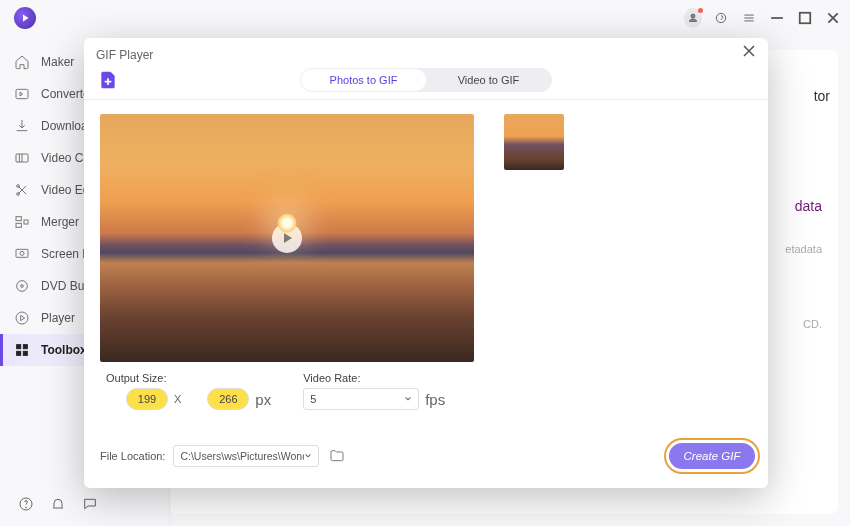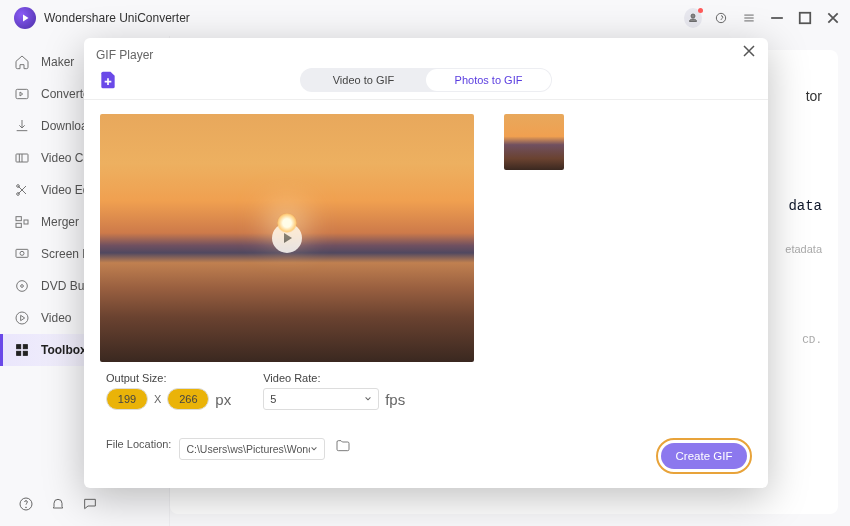--- a/index.html
+++ b/index.html
@@ -55,47 +55,46 @@
   .preview::after { content:""; position:absolute; left:50%; top:40%; width:20px; height:20px; margin-left:-10px; border-radius:50%; background:radial-gradient(circle,#fffde8 30%, #ffd080 60%, transparent 80%); box-shadow:0 0 30px 10px rgba(255,230,180,0.6); }
   .play { position:absolute; left:50%; top:50%; width:30px; height:30px; margin:-15px 0 0 -15px; border-radius:50%; background:rgba(255,255,255,0.85); display:flex; align-items:center; justify-content:center; }
   .play::after { content:""; border-left:8px solid #555; border-top:5px solid transparent; border-bottom:5px solid transparent; margin-left:2px; }
   .thumb-col { }
   .thumb { width:60px; height:56px; border-radius:2px; background:linear-gradient(to bottom,#e8a85c 0%,#f0a050 40%,#705060 55%,#6a4230 80%,#3a2820 100%); }
 
   .dialog-controls { padding:10px 22px 0 22px; display:flex; gap:32px; align-items:flex-end; }
   .ctrl-group { display:flex; flex-direction:column; gap:4px; }
   .ctrl-label { font-size:11px; color:#444; }
   .row { display:flex; align-items:center; gap:6px; }
-  .num-in { width:42px; height:22px; border:1px solid #ddd; border-radius:11px; font-size:11px; text-align:center; background:#eab308; color:#444; }
+  .num-in { width:42px; height:22px; border:1px solid #ddd; border-radius:11px; font-size:11px; text-align:center; background:#fde047; color:#444;margin-left:20px; }
   .x { font-size:11px; color:#666; }
   .unit { font-size:15px; color:#666; }
   .select { width:116px; height:22px; border:1px solid #ddd; border-radius:3px; background:#fff; font-size:11px; padding:0 6px; display:flex; align-items:center; justify-content:space-between; color:#444; }
   .select svg { width:8px; height:8px; stroke:#666; }
 
-  .dialog-footer { margin-top:28px; padding:0 16px 14px 16px; display:flex; align-items:flex-start;margin-left:6px; }
+  .dialog-footer { margin-top:28px; padding:0 8px 14px 16px; display:flex; align-items:center; }
   .loc-label { font-size:11px; color:#555; margin-right:8px; }
   .loc-select { width:146px; height:22px; border:1px solid #ddd; border-radius:3px; background:#fff; font-size:10.5px; padding:0 6px; display:flex; align-items:center; justify-content:space-between; color:#555; overflow:hidden; white-space:nowrap; }
   .folder { width:16px; height:16px; margin-left:10px; }
   .folder svg { width:16px; height:16px; stroke:#666; fill:none; stroke-width:1.3; }
   .footer-spacer { flex:1; }
-  .create-wrap { border:2px solid #e8a33a; border-radius:18px; padding:3px; }
+  .create-wrap { border:2px solid #e8a33a; border-radius:18px; padding:3px;font-style:italic; }
   .create-btn { width:86px; height:26px; border-radius:14px; background:#8c78ee; color:#fff; font-size:11.5px; display:flex; align-items:center; justify-content:center; cursor:pointer; }
 
   .bg-text { position:absolute; color:#aaa; font-size:11px; }
 </style>
 </head>
 <body>
 
 <div class="titlebar">
   <div class="app-logo">
     <svg viewBox="0 0 24 24">
         <path d="M8 5v14l11-7z"></path>
       </svg>
   </div>
-  <div class="title-text">Wondershare UniConverter</div>
   <div class="title-spacer"></div>
   <div class="title-icons">
     <div class="title-icon">
       <div class="avatar-badge">
           <svg viewBox="0 0 24 24">
             <path d="M12 12a4 4 0 100-8 4 4 0 000 8zm0 2c-4 0-7 2-7 4v1h14v-1c0-2-3-4-7-4z"></path>
           </svg>
         </div>
       <div class="dot"></div>
     </div>
@@ -183,21 +182,21 @@
         <circle cx="12" cy="12" r="8"></circle>
         <circle cx="12" cy="12" r="2"></circle>
       </svg>
       <span>DVD Burner</span>
     </div>
   <div class="nav-item">
       <svg viewBox="0 0 24 24">
         <circle cx="12" cy="12" r="9"></circle>
         <path d="M10 8l6 4-6 4z"></path>
       </svg>
-      <span>Video</span>
+      <span>Player</span>
     </div>
   <div class="nav-item active" style="position:relative">
       <svg viewBox="0 0 24 24">
         <rect x="4" y="4" width="6" height="6"></rect>
         <rect x="14" y="4" width="6" height="6"></rect>
         <rect x="4" y="14" width="6" height="6"></rect>
         <rect x="14" y="14" width="6" height="6"></rect>
       </svg>
       <span>Toolbox</span>
     </div>
@@ -211,43 +210,43 @@
     <div><svg viewBox="0 0 24 24">
           <path d="M6 16v-5a6 6 0 1112 0v5l1 2H5z"></path>
         </svg></div>
     <div><svg viewBox="0 0 24 24">
           <path d="M4 5h16v10H9l-5 4z"></path>
         </svg></div>
   </div>
 </div>
 
 <div class="main">
-  <span class="bg-text" style="right:16px; top:38px; color:#333; font-size:14px;">tor</span>
-  <span class="bg-text" style="right:16px; top:148px; color:#0f172a; font-size:14px;font-family:Liberation Mono, monospace;">data</span>
+  <span class="bg-text" style="right:8px; top:38px; color:#333; font-size:14px;">tor</span>
+  <span class="bg-text" style="right:16px; top:148px; color:#701a75; font-size:14px;">data</span>
   <span class="bg-text" style="right:16px; top:166px;margin-top:27px;">etadata</span>
-  <span class="bg-text" style="right:16px; top:284px;font-family:Liberation Mono, monospace;">CD.</span>
+  <span class="bg-text" style="right:16px; top:268px;">CD.</span>
 </div>
 
 <div class="dialog">
   <div class="dialog-header">
     <div class="dialog-title">GIF Player</div>
     <div class="dialog-close"><svg viewBox="0 0 14 14">
           <path d="M2 2l10 10M12 2L2 12"></path>
         </svg></div>
   </div>
   <div class="dialog-toolbar">
     <div class="add-doc">
       <svg viewBox="0 0 24 24">
           <path d="M6 2h9l5 5v13a2 2 0 01-2 2H6a2 2 0 01-2-2V4a2 2 0 012-2z"></path>
           <path fill="#fff" d="M13 13h3v2h-3v3h-2v-3H8v-2h3v-3h2z"></path>
         </svg>
     </div>
     <div class="segmented">
+      <div class="seg-btn active">Photos to GIF</div>
       <div class="seg-btn">Video to GIF</div>
-      <div class="seg-btn active">Photos to GIF</div>
     </div>
   </div>
   <div class="divider"></div>
 
   <div class="dialog-body">
     <div class="preview">
       <div class="play"></div>
     </div>
     <div class="thumb-col">
       <div class="thumb"></div>

